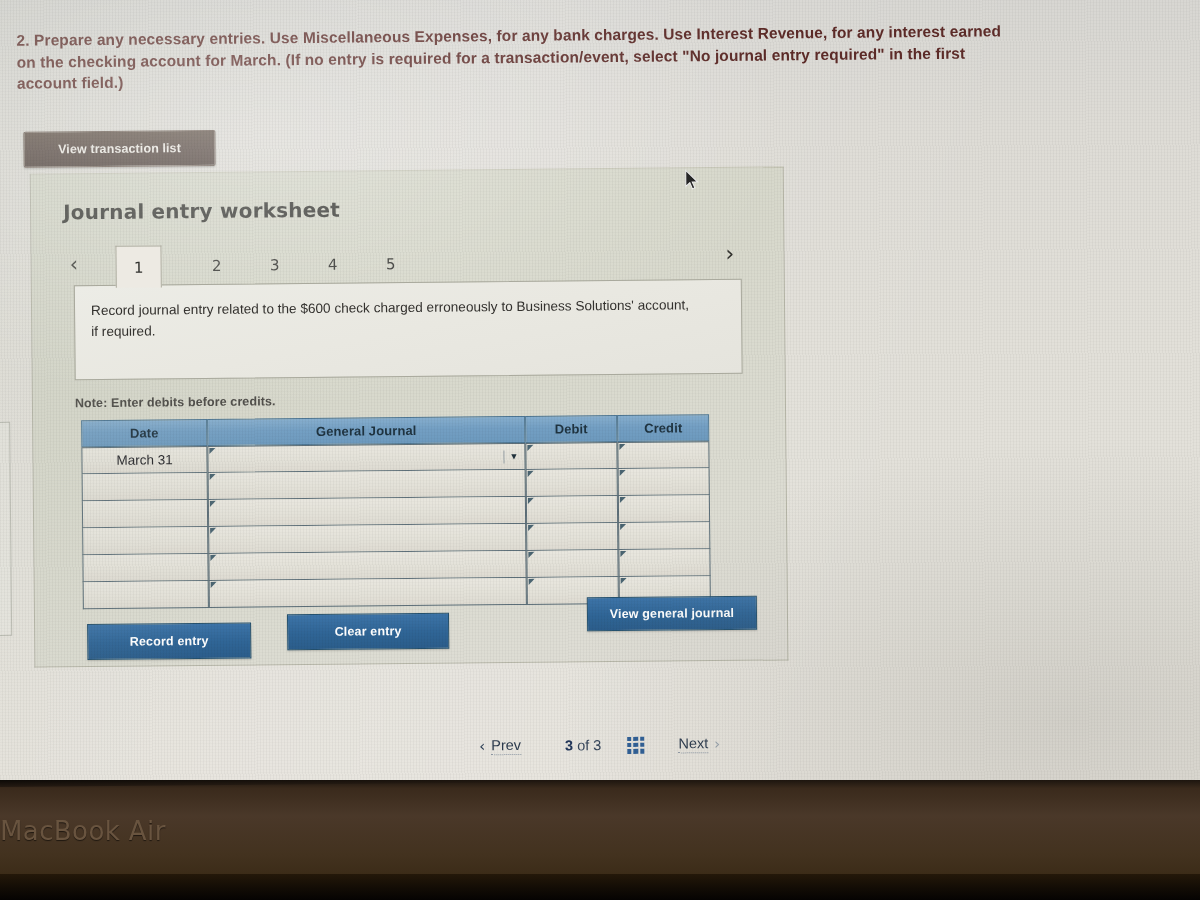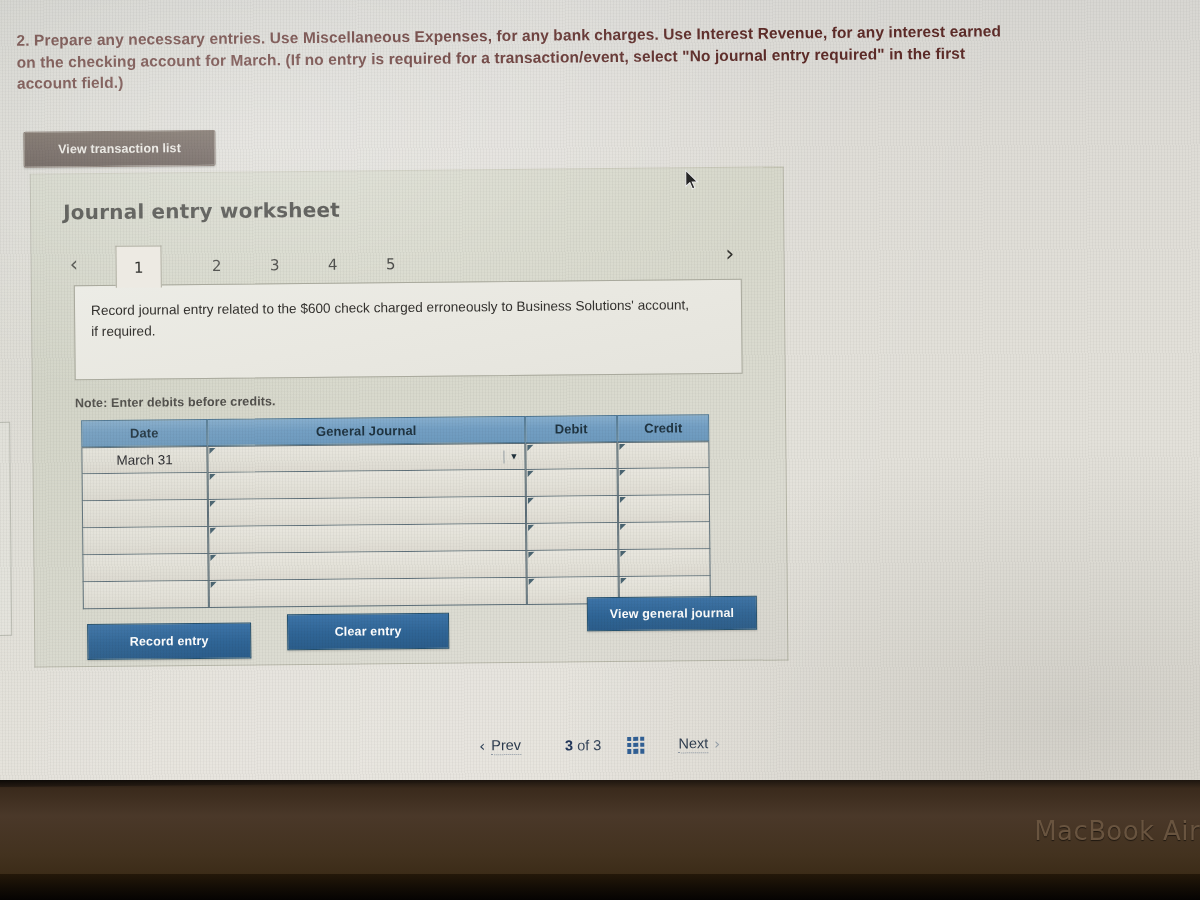--- a/index.html
+++ b/index.html
@@ -86,21 +86,21 @@
     left: 0; top: 0;
     width: 1200px; height: 7px;
     background: linear-gradient(180deg, #0d0a07, #241a12);
     transform: rotate(-0.5deg);
     transform-origin: 0 0;
   }
   #bezel .logo {
     position: absolute;
     left: 0; right: 0;
     top: 36px;
-    text-align: right;
+    text-align: left;
     font-family: "DejaVu Sans", sans-serif;
     font-size: 26px;
     letter-spacing: .4px;
     color: #6c5742;
     opacity: .92;
     text-shadow: 0 1px 1px rgba(0,0,0,.6);
   }
   #bezel .hinge {
     position: absolute;
     left: 0; bottom: 0;

